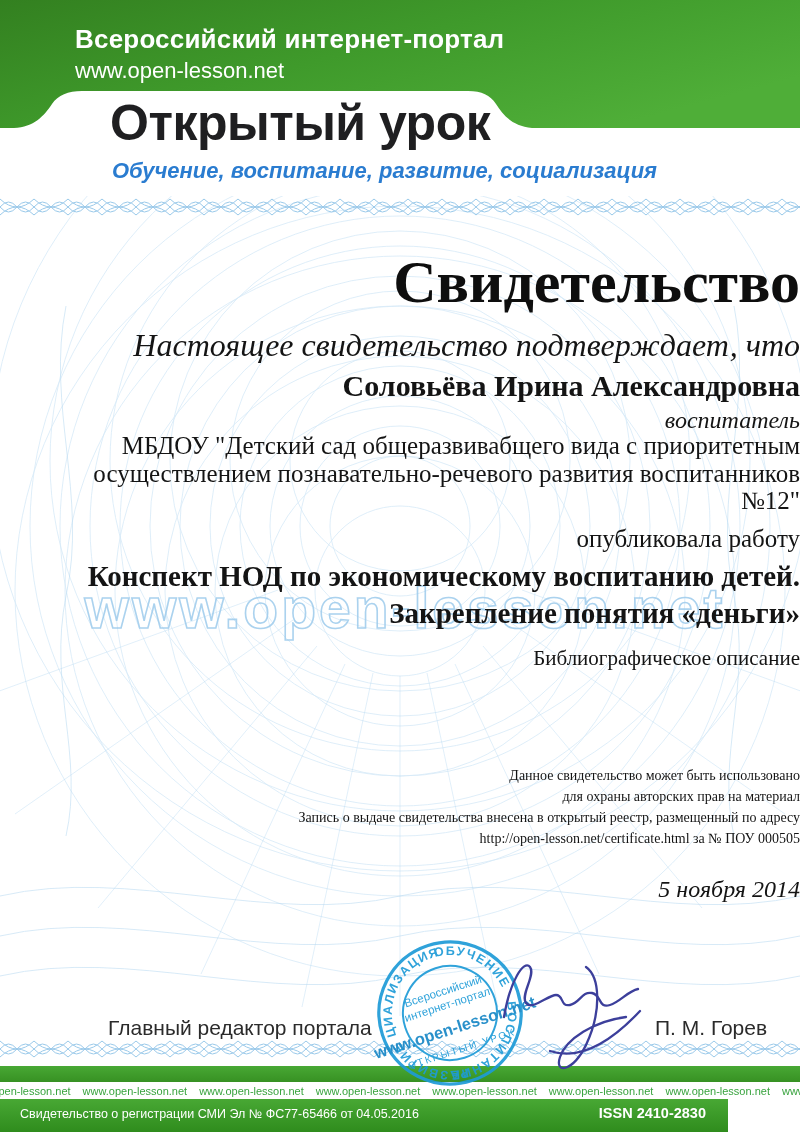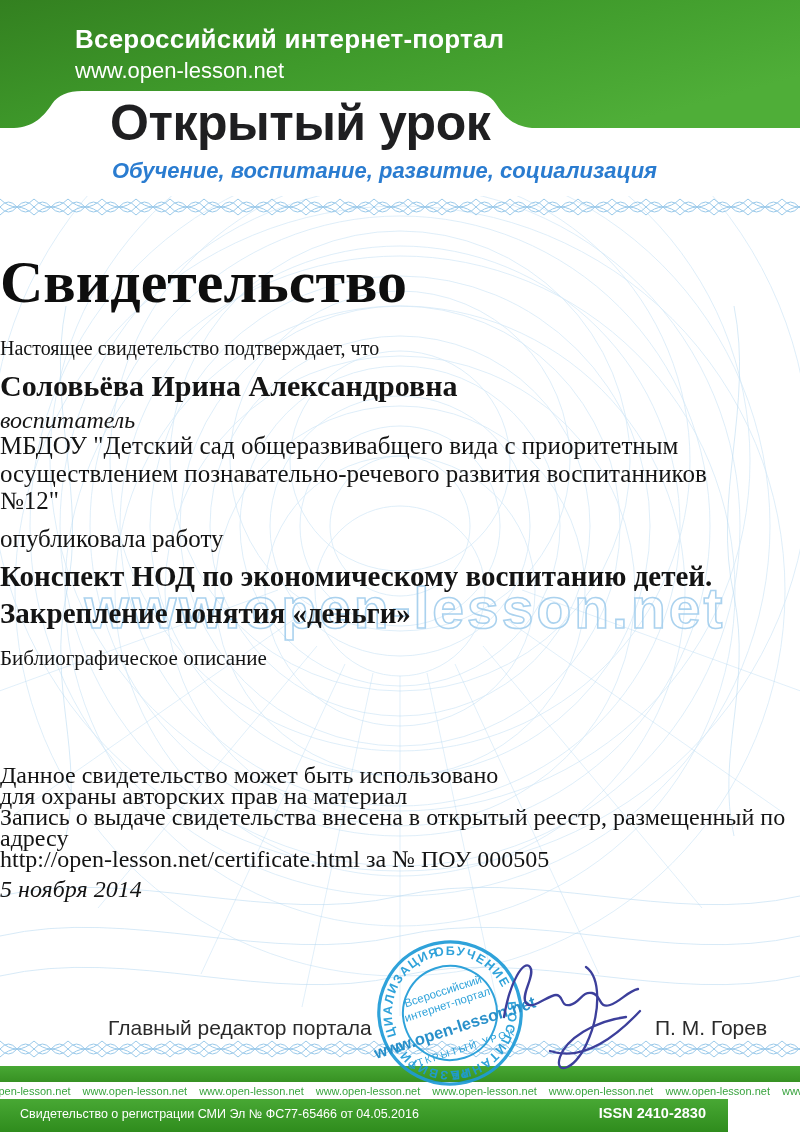--- a/index.html
+++ b/index.html
@@ -1,43 +1,43 @@
 <!DOCTYPE html>
 <html><head>
 <meta charset="utf-8">
 <style>
   html,body{margin:0;padding:0;background:#e8e8e8;}
   .page{position:relative;width:800px;height:1132px;margin:0 auto;background:#ffffff;
         overflow:hidden;font-family:"Liberation Serif",serif;color:#141414;}
   .abs{position:absolute;}
-  .center{left:0;right:0;text-align:left;}
+  .center{left:0;right:0;text-align:right;}
   .pre{white-space:pre-line;}
 
   
   .hdr-svg{left:0;top:0;}
   .portal-title{left:75px;top:24px;font-family:"Liberation Sans",sans-serif;
     font-weight:bold;font-size:26px;color:#ffffff;letter-spacing:.2px;}
   .portal-url{left:75px;top:58px;font-family:"Liberation Sans",sans-serif;
     font-size:22px;color:#ffffff;}
   .site-name{left:110px;top:94px;font-family:"Liberation Sans",sans-serif;
     font-weight:600;font-size:50px;color:#1f1f21;letter-spacing:-.5px;}
   .site-tagline{left:112px;top:158px;font-family:"Liberation Sans",sans-serif;
     font-style:italic;font-weight:600;font-size:22px;color:#2a7cd0;}
 
   
   .cert-title{top:248px;font-size:60px;font-weight:bold;color:#0e0e0e;}
-  .confirm{top:337px;font-size:20px;}
+  .confirm{top:327px;font-size:32px;font-style:italic;}
   .name{top:369px;font-size:30px;font-weight:bold;}
   .role{top:407px;font-size:24px;font-style:italic;}
   .org{top:432px;font-size:25px;line-height:27.5px;}
   .published{top:525px;font-size:25px;}
   .work-title{top:558px;font-size:29px;font-weight:bold;line-height:37px;}
   .bib-label{top:646px;font-size:21px;}
   .bib{top:677px;font-size:22px;font-weight:bold;line-height:23.5px;}
-  .note{top:765px;font-size:24px;line-height:21px;}
+  .note{top:765px;font-size:14px;line-height:21px;}
   .date{top:876px;font-size:24px;font-style:italic;}
 
   .editor-label{left:108px;top:1016px;font-family:"Liberation Sans",sans-serif;
     font-size:21px;color:#2b2b2b;}
   .editor-name{left:655px;top:1016px;font-family:"Liberation Sans",sans-serif;
     font-size:21px;color:#2b2b2b;}
 
   
   .bg-guilloche{left:0;top:196px;z-index:0;}
   .band-top{left:0;top:196px;z-index:1;}

